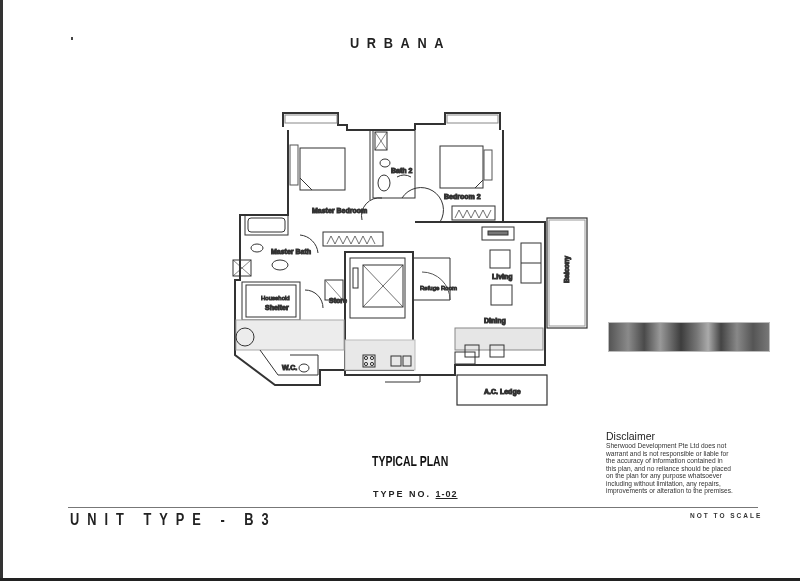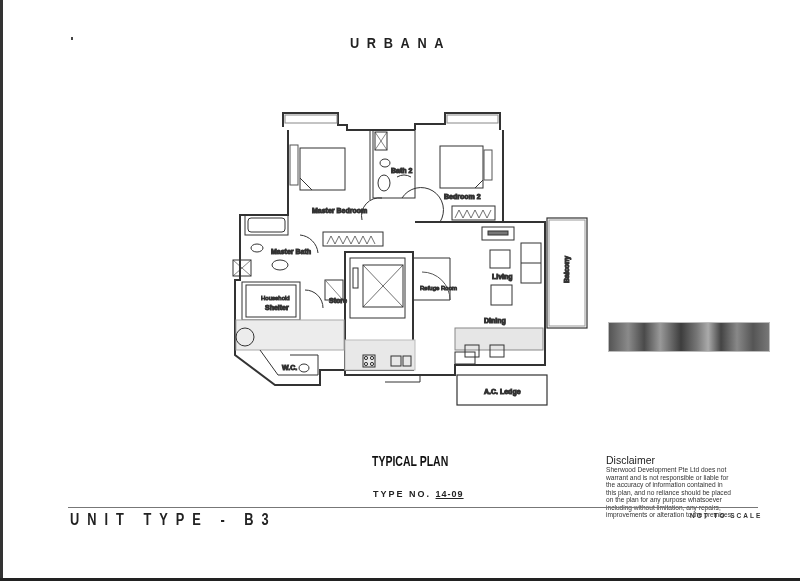--- a/index.html
+++ b/index.html
@@ -12,21 +12,21 @@
   .plan svg { width: 100%; height: 100%; }
   .room-label { font-family: "Liberation Sans", sans-serif; font-weight: bold; font-size: 7px; fill: #222; }
   .room-label-light { font-family: "Liberation Sans", sans-serif; font-size: 6px; fill: #444; }
   .photo-strip { position: absolute; left: 608px; top: 322px; width: 160px; height: 28px; background: linear-gradient(90deg, #555 0%, #8a8a8a 12%, #4a4a4a 22%, #999 32%, #3d3d3d 45%, #777 55%, #aaa 62%, #444 70%, #888 80%, #555 90%, #777 100%); border: 1px solid #bbb; }
   .typical-plan { position: absolute; left: 372px; top: 453px; font-weight: bold; font-size: 14px; transform: scaleX(0.75); transform-origin: left; color: #111; }
   .unit-no { position: absolute; left: 373px; top: 489px; font-weight: bold; font-size: 9px; letter-spacing: 2px; color: #222; }
   .unit-no .num { text-decoration: underline; letter-spacing: 1px; }
   .hr-main { position: absolute; left: 68px; top: 507px; width: 690px; height: 1px; background: #777; }
   .unit-type { position: absolute; left: 70px; top: 511px; font-weight: bold; font-size: 16px; letter-spacing: 10px; color: #222; transform: scaleX(0.8); transform-origin: left; }
   .not-to-scale { position: absolute; left: 690px; top: 512px; font-size: 6.5px; font-weight: bold; letter-spacing: 2px; color: #333; }
-  .disclaimer { position: absolute; left: 606px; top: 430px; width: 180px; margin-top: 24px; }
+  .disclaimer { position: absolute; left: 606px; top: 430px; width: 180px; }
   .disclaimer-title { font-size: 10.5px; color: #222; line-height: 12px; }
   .disclaimer-body { font-size: 6.6px; line-height: 7.5px; color: #333; }
 </style>
 </head>
 <body>
 
 <div class="frame-left"></div>
 <div class="frame-bottom"></div>
 <div class="speck"></div>
 
@@ -165,21 +165,21 @@
     <text class="room-label" x="0" y="0" transform="translate(569,283) rotate(-90)">Balcony</text>
   </svg>
 </div>
 
 <div class="photo-strip"></div>
 
 <div class="typical-plan">TYPICAL PLAN</div>
 
 <div class="unit-no">
   <span>TYPE NO.</span>
-  <span class="num">14-09</span>
+  <span class="num">1-02</span>
 </div>
 
 <div class="disclaimer">
   <div class="disclaimer-title">Disclaimer</div>
   <div class="disclaimer-body">
     <div>Sherwood Development Pte Ltd does not</div>
     <div>warrant and is not responsible or liable for</div>
     <div>the accuracy of information contained in</div>
     <div>this plan, and no reliance should be placed</div>
     <div>on the plan for any purpose whatsoever</div>

